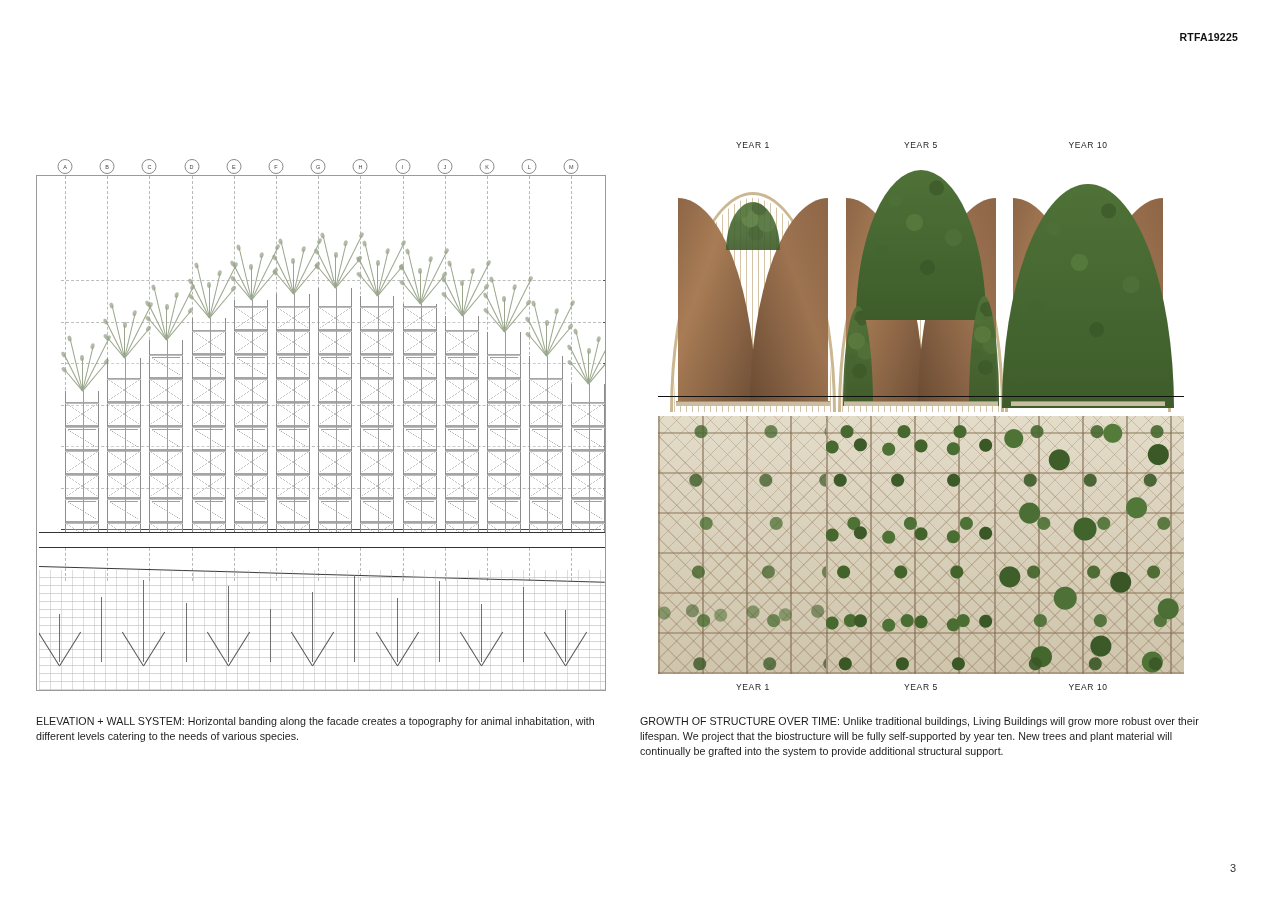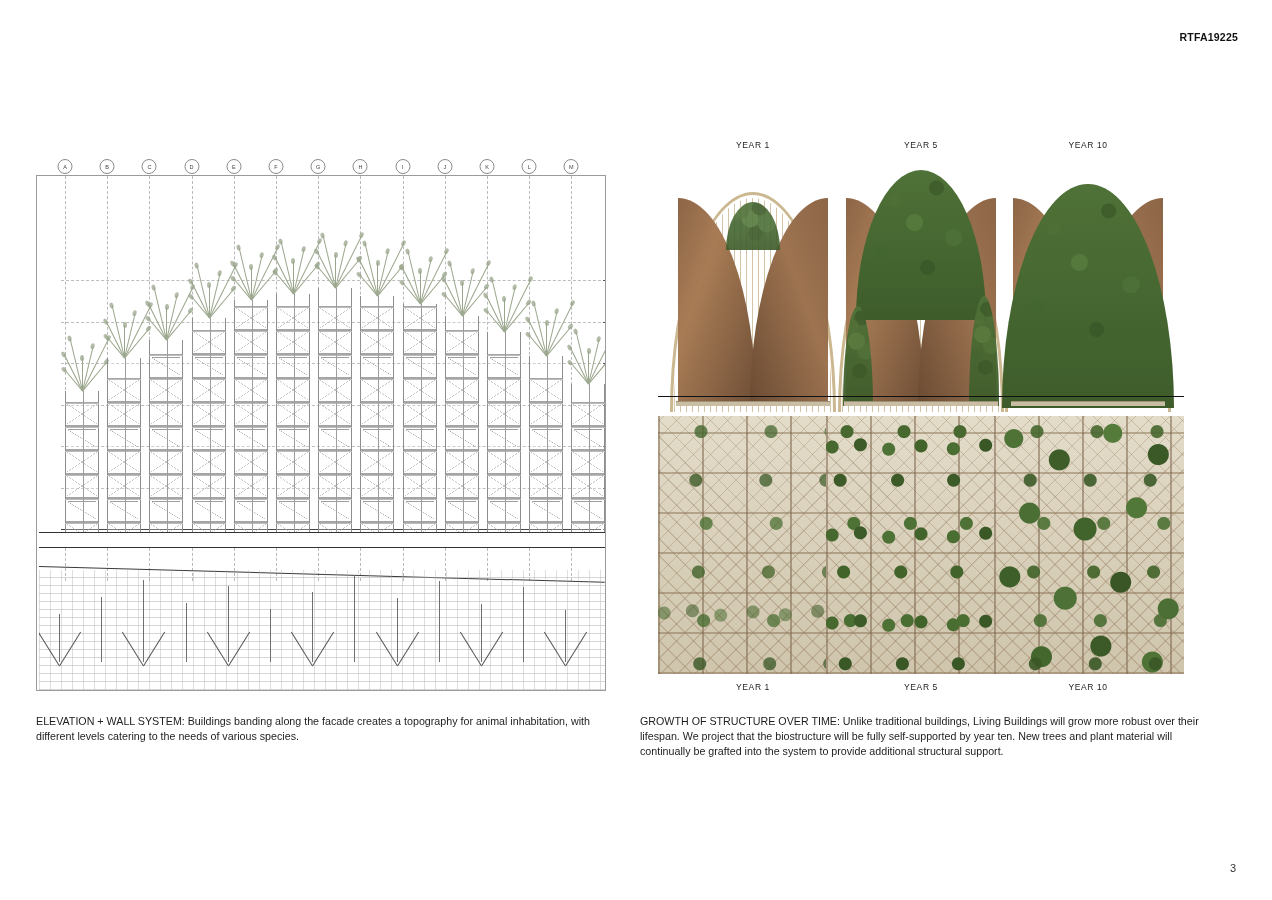--- a/index.html
+++ b/index.html
@@ -1000,21 +1000,21 @@
           <div class="strut" style="left: 442px; transform: rotate(-32deg);"></div>
           <div class="root" style="left: 484.2px; height: 75px;"></div>
           <div class="root" style="left: 526.4px; height: 52px;"></div>
           <div class="strut" style="left: 526.4px; transform: rotate(32deg);"></div>
           <div class="strut" style="left: 526.4px; transform: rotate(-32deg);"></div>
         </div>
     </div>
   </div>
 </div>
 
-<div class="caption caption-left">ELEVATION + WALL SYSTEM: Buildings banding along the facade creates a topography for animal inhabitation, with different levels catering to the needs of various species.</div>
+<div class="caption caption-left">ELEVATION + WALL SYSTEM: Horizontal banding along the facade creates a topography for animal inhabitation, with different levels catering to the needs of various species.</div>
 
 <div class="growth-panel">
 
   <div class="year-caption-top" style="left:113px;">YEAR 1</div>
   <div class="section-img" style="left:25px; width:176px;">
     <div class="arch">
       <div class="arch-vault"></div>
       <div class="arch-ribs"></div>
       <div class="arch-shell">
         <div class="leaf-left wood-l"></div>

